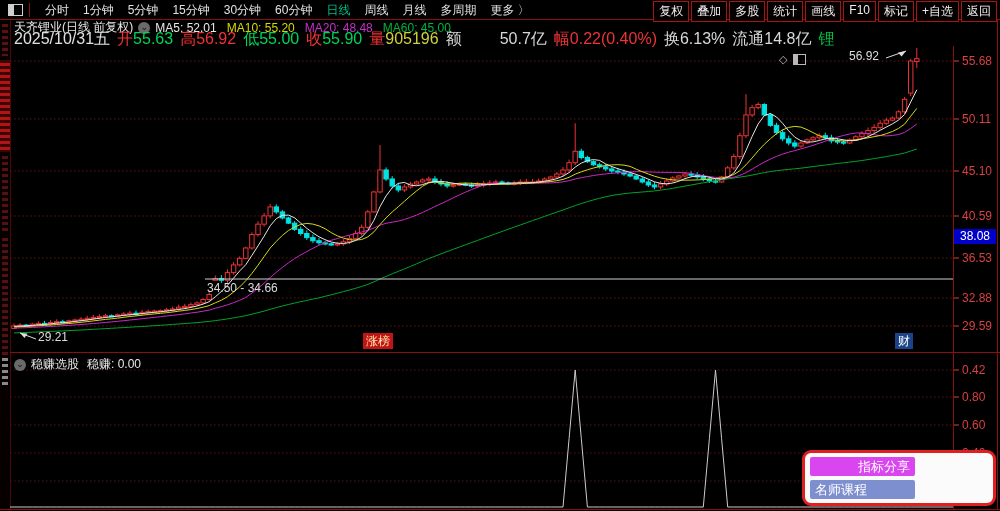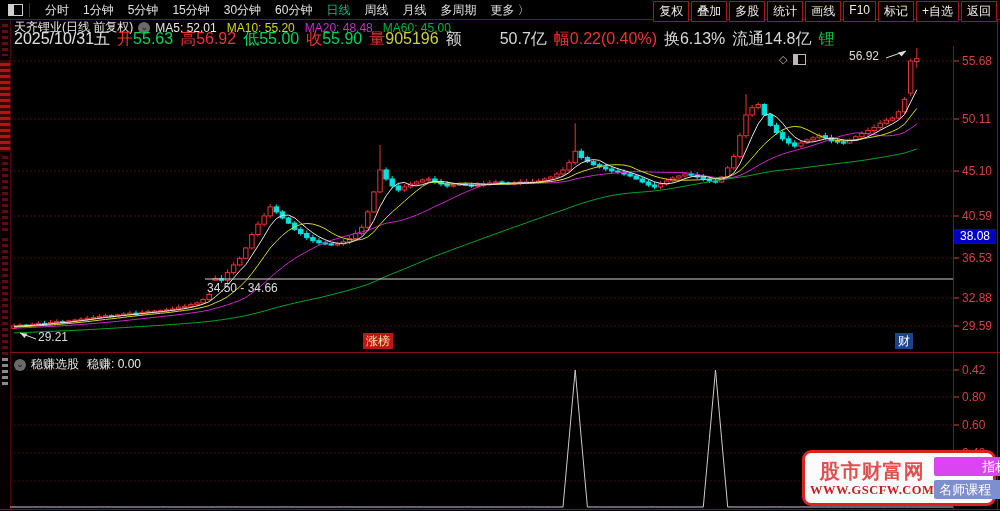--- a/index.html
+++ b/index.html
@@ -471,23 +471,19 @@
     <span>稳赚: 0.00</span>
   </div>
   <div id="ind-axis">
       <div class="axis-label" style="top: 363px;">0.42</div>
       <div class="axis-label" style="top: 390px;">0.80</div>
       <div class="axis-label" style="top: 418px;">0.60</div>
       <div class="axis-label" style="top: 446px;">0.40</div>
     </div>
 
   <div id="watermark">
-    <div id="wm-left">
-      <div id="wm-title">股市财富网</div>
-      <div id="wm-url">WWW.GSCFW.COM</div>
-    </div>
     <div id="wm-right">
         <div class="wm-badge" style="background: #d946ef; padding-left: 48px;">指标分享</div>
         <div class="wm-badge" style="background: rgb(126, 143, 208);">名师课程</div>
       </div>
   </div>
 
 </div>
 
 </body></html>

